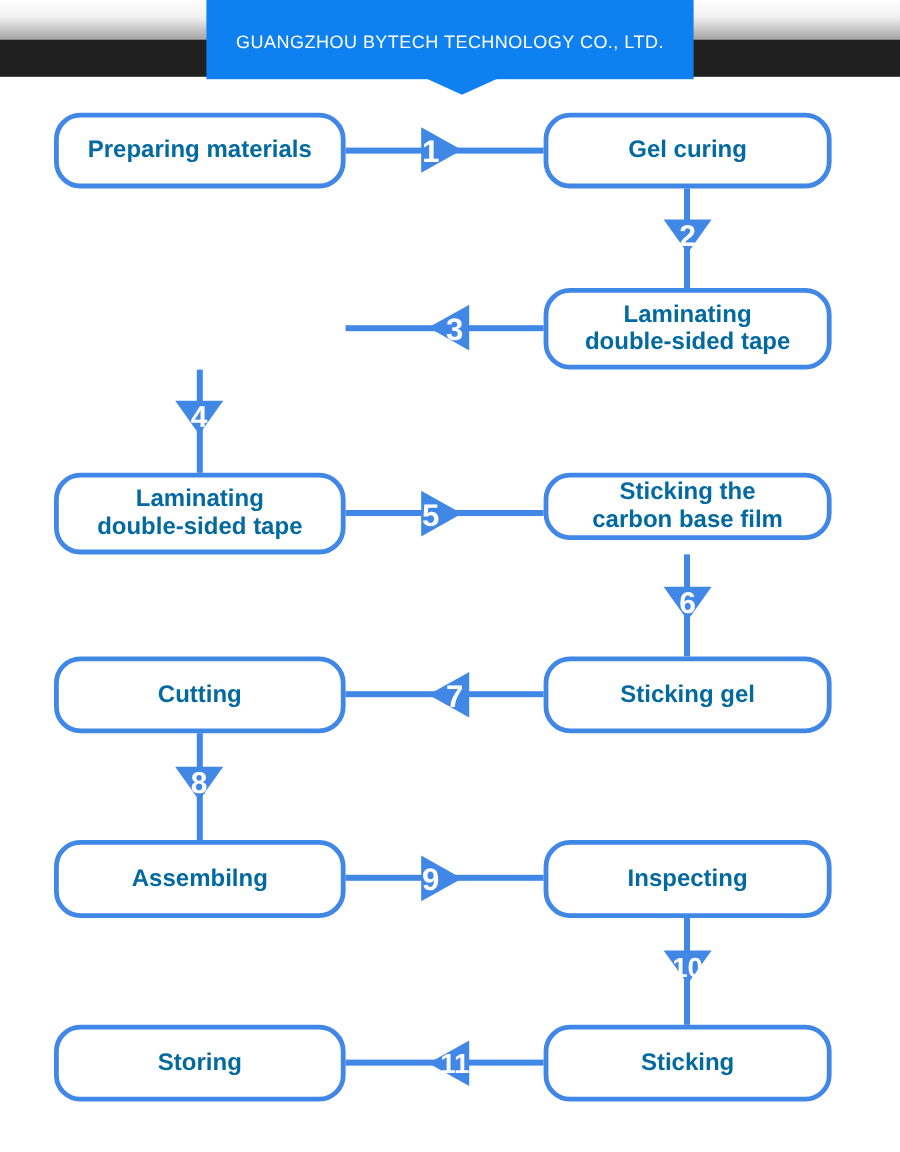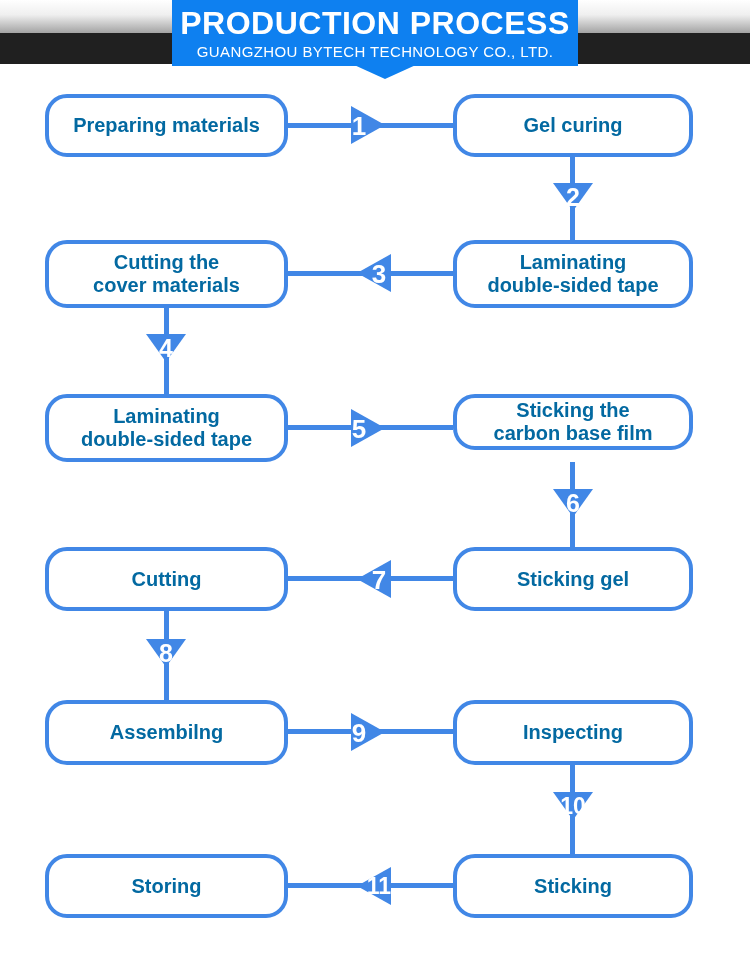--- a/index.html
+++ b/index.html
@@ -63,39 +63,34 @@
 </style>
 </head>
 <body>
 
 <div class="stage">
 
   <div class="bg-top"></div>
   <div class="bg-band"></div>
 
   <div class="header">
-    <div class="header-title">PRODUCTION PROCESS</div>
     <div class="header-subtitle">GUANGZHOU BYTECH TECHNOLOGY CO., LTD.</div>
   </div>
   <div class="header-pointer"></div>
 
   <div class="node col-left" style="top:94px;height:63px;">
     <span class="node-label">Preparing materials</span>
   </div>
   <div class="node col-right" style="top:94px;height:63px;">
     <span class="node-label">Gel curing</span>
   </div>
 
   <div class="node col-right" style="top:240px;height:68px;">
     <span class="node-label">Laminating
 double-sided tape</span>
-  </div>
-  <div class="node col-left" style="top:240px;height:68px;">
-    <span class="node-label">Cutting the
-cover materials</span>
   </div>
 
   <div class="node col-left" style="top:394px;height:68px;">
     <span class="node-label">Laminating
 double-sided tape</span>
   </div>
   <div class="node col-right" style="top:394px;height:56px;">
     <span class="node-label">Sticking the
 carbon base film</span>
   </div>

